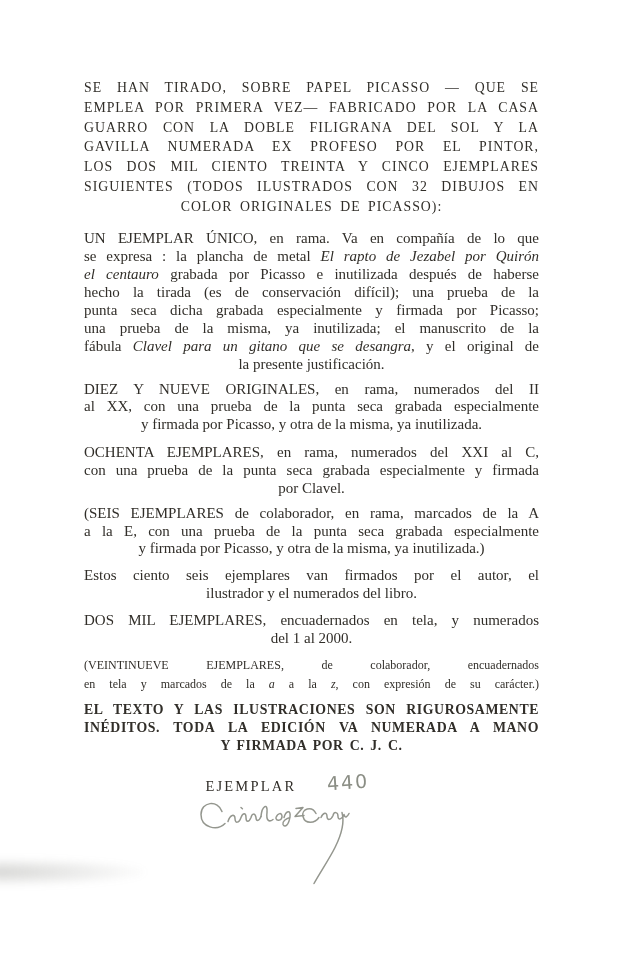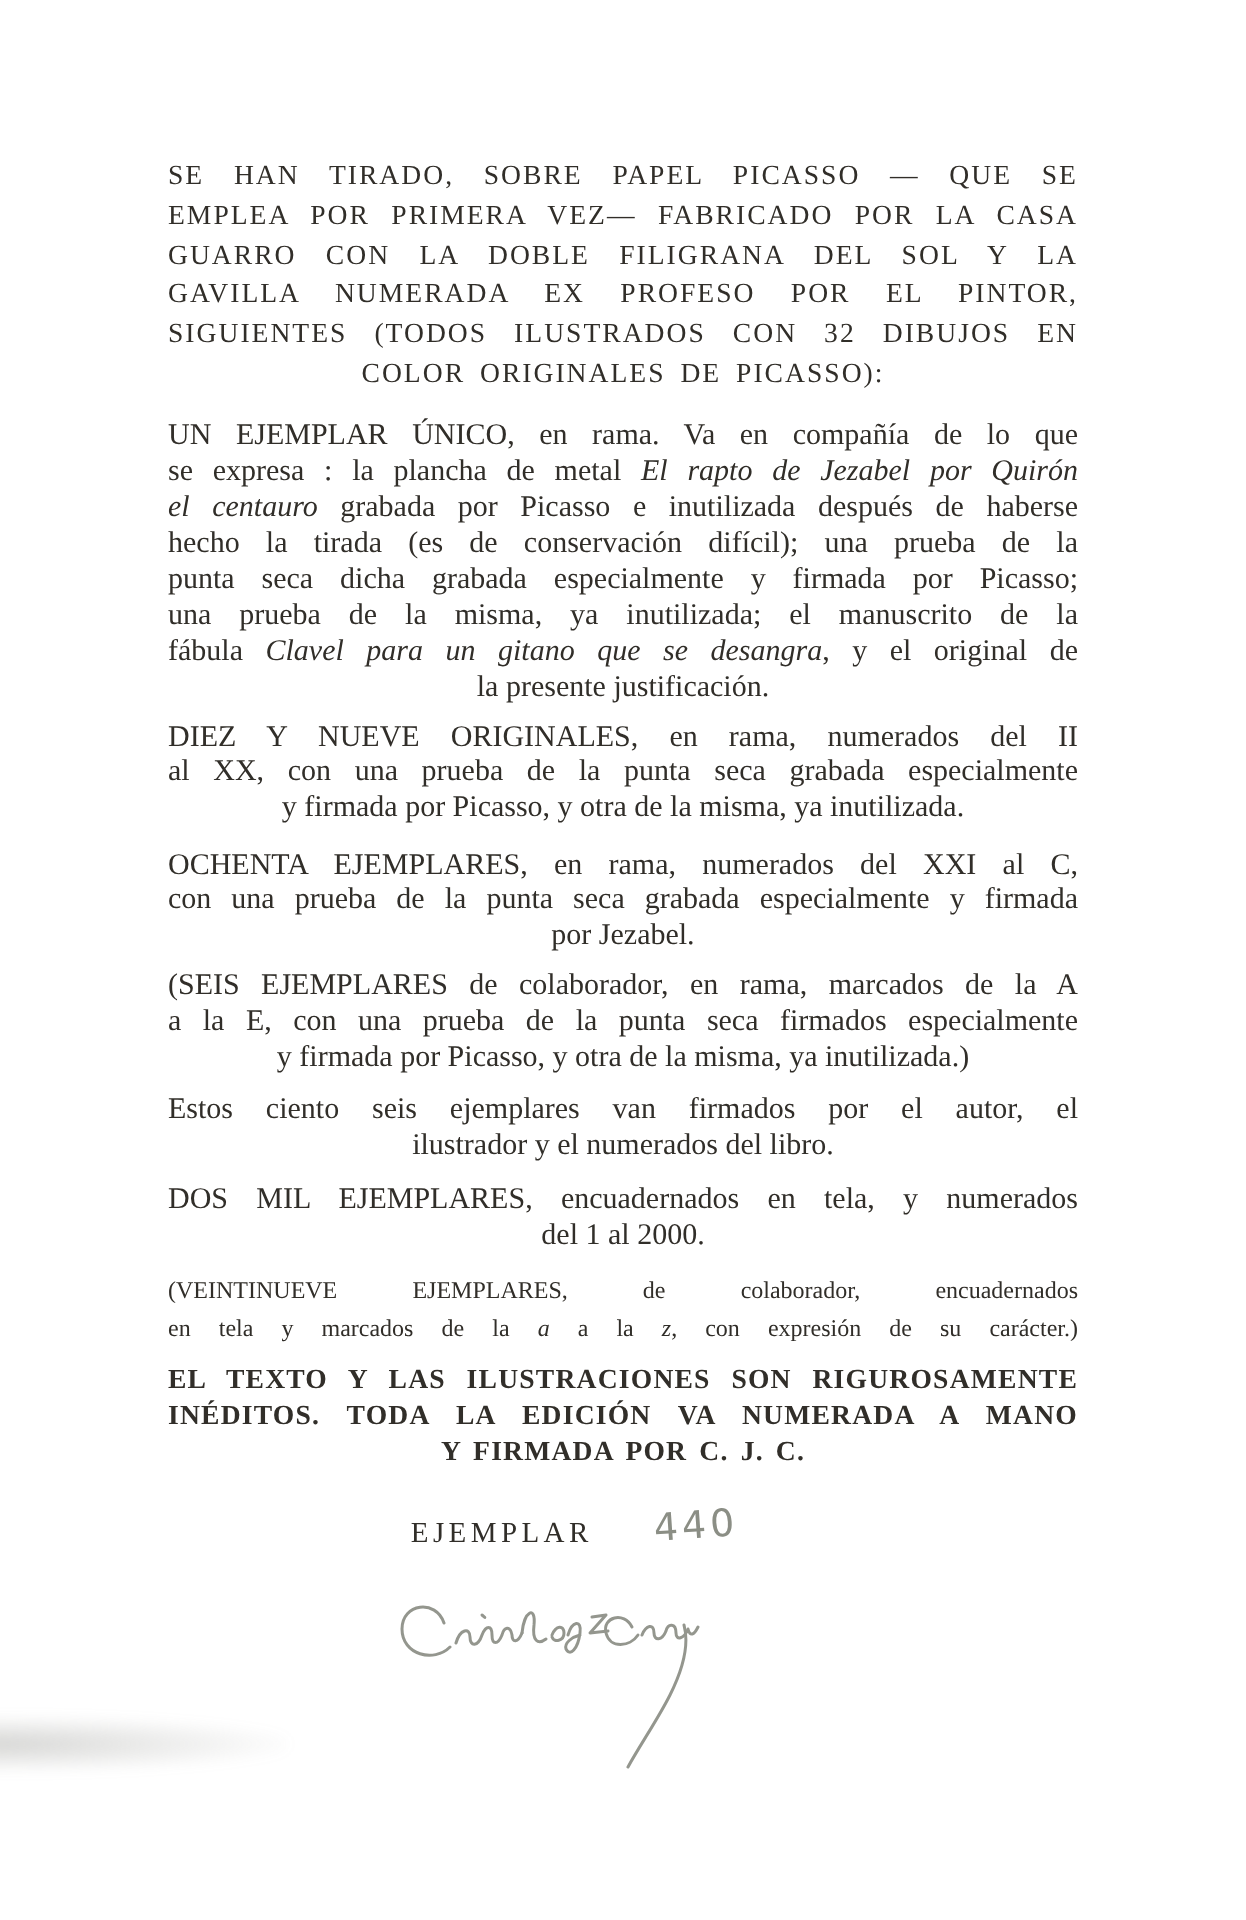--- a/index.html
+++ b/index.html
@@ -105,20 +105,21 @@
 
 <div class="page">
 
   <div class="text-block">
 
   <div class="para caps">
         <div class="line jus"><span>SE HAN TIRADO, SOBRE PAPEL PICASSO — QUE SE</span></div>
         <div class="line jus"><span>EMPLEA POR PRIMERA VEZ— FABRICADO POR LA CASA</span></div>
         <div class="line jus"><span>GUARRO CON LA DOBLE FILIGRANA DEL SOL Y LA</span></div>
         <div class="line jus"><span>GAVILLA NUMERADA EX PROFESO POR EL PINTOR,</span></div>
+        <div class="line jus"><span>LOS DOS MIL CIENTO TREINTA Y CINCO EJEMPLARES</span></div>
         <div class="line jus"><span>SIGUIENTES (TODOS ILUSTRADOS CON 32 DIBUJOS EN</span></div>
         <div class="line cen"><span>COLOR ORIGINALES DE PICASSO):</span></div>
       </div>
       <div class="para body p2">
         <div class="line jus"><span>UN EJEMPLAR ÚNICO, en rama. Va en compañía de lo que</span></div>
         <div class="line jus"><span>se expresa : la plancha de metal </span><span class="it">El rapto de Jezabel por Quirón</span></div>
         <div class="line jus"><span class="it">el centauro</span><span> grabada por Picasso e inutilizada después de haberse</span></div>
         <div class="line jus"><span>hecho la tirada (es de conservación difícil); una prueba de la</span></div>
         <div class="line jus"><span>punta seca dicha grabada especialmente y firmada por Picasso;</span></div>
         <div class="line jus"><span>una prueba de la misma, ya inutilizada; el manuscrito de la</span></div>
@@ -126,25 +127,25 @@
         <div class="line cen"><span>la presente justificación.</span></div>
       </div>
       <div class="para body p3">
         <div class="line jus"><span>DIEZ Y NUEVE ORIGINALES, en rama, numerados del II</span></div>
         <div class="line jus"><span>al XX, con una prueba de la punta seca grabada especialmente</span></div>
         <div class="line cen"><span>y firmada por Picasso, y otra de la misma, ya inutilizada.</span></div>
       </div>
       <div class="para body p4">
         <div class="line jus"><span>OCHENTA EJEMPLARES, en rama, numerados del XXI al C,</span></div>
         <div class="line jus"><span>con una prueba de la punta seca grabada especialmente y firmada</span></div>
-        <div class="line cen"><span>por Jezabel.</span></div>
+        <div class="line cen"><span>por Clavel.</span></div>
       </div>
       <div class="para body p5">
         <div class="line jus"><span>(SEIS EJEMPLARES de colaborador, en rama, marcados de la A</span></div>
-        <div class="line jus"><span>a la E, con una prueba de la punta seca firmados especialmente</span></div>
+        <div class="line jus"><span>a la E, con una prueba de la punta seca grabada especialmente</span></div>
         <div class="line cen"><span>y firmada por Picasso, y otra de la misma, ya inutilizada.)</span></div>
       </div>
       <div class="para body p6">
         <div class="line jus"><span>Estos ciento seis ejemplares van firmados por el autor, el</span></div>
         <div class="line cen"><span>ilustrador y el numerados del libro.</span></div>
       </div>
       <div class="para body p7">
         <div class="line jus"><span>DOS MIL EJEMPLARES, encuadernados en tela, y numerados</span></div>
         <div class="line cen"><span>del 1 al 2000.</span></div>
       </div>

